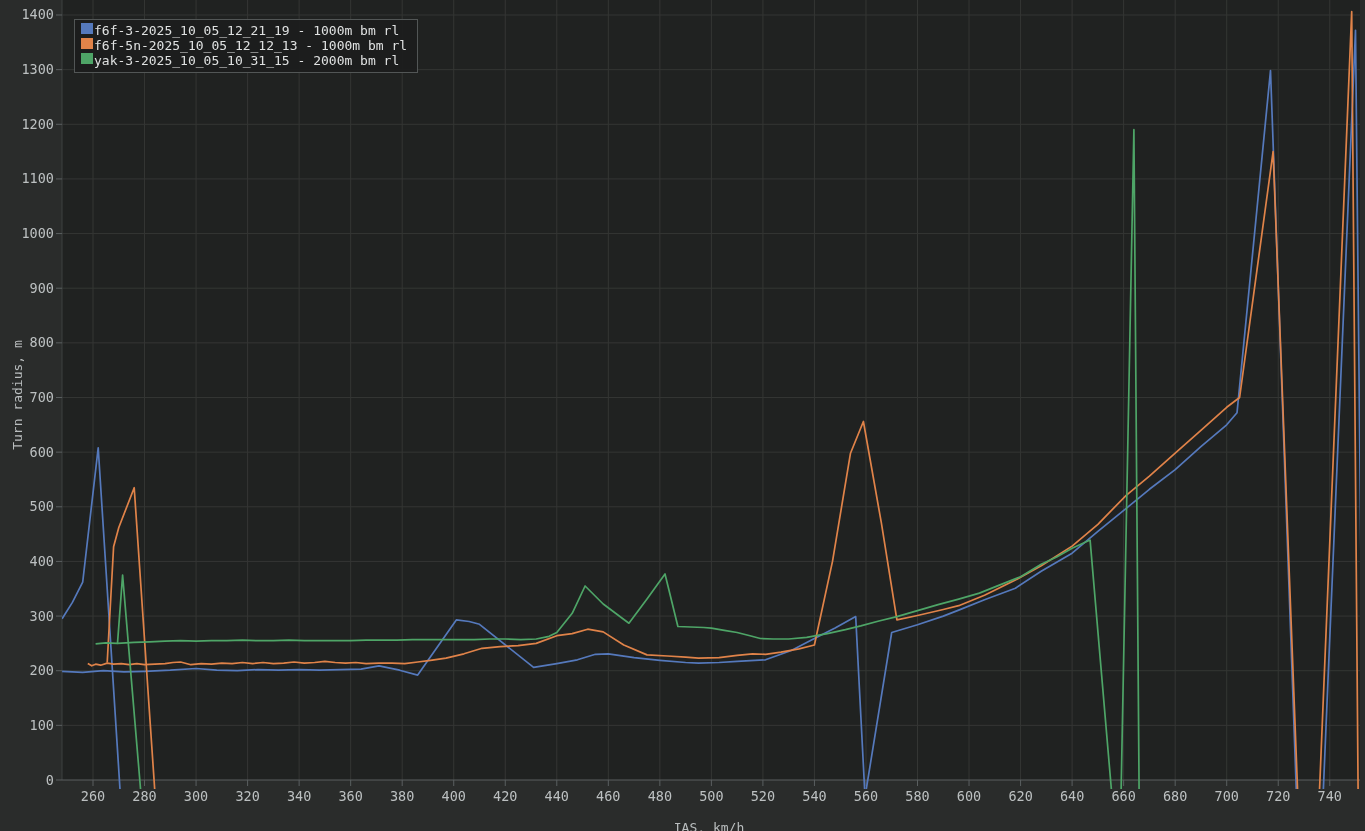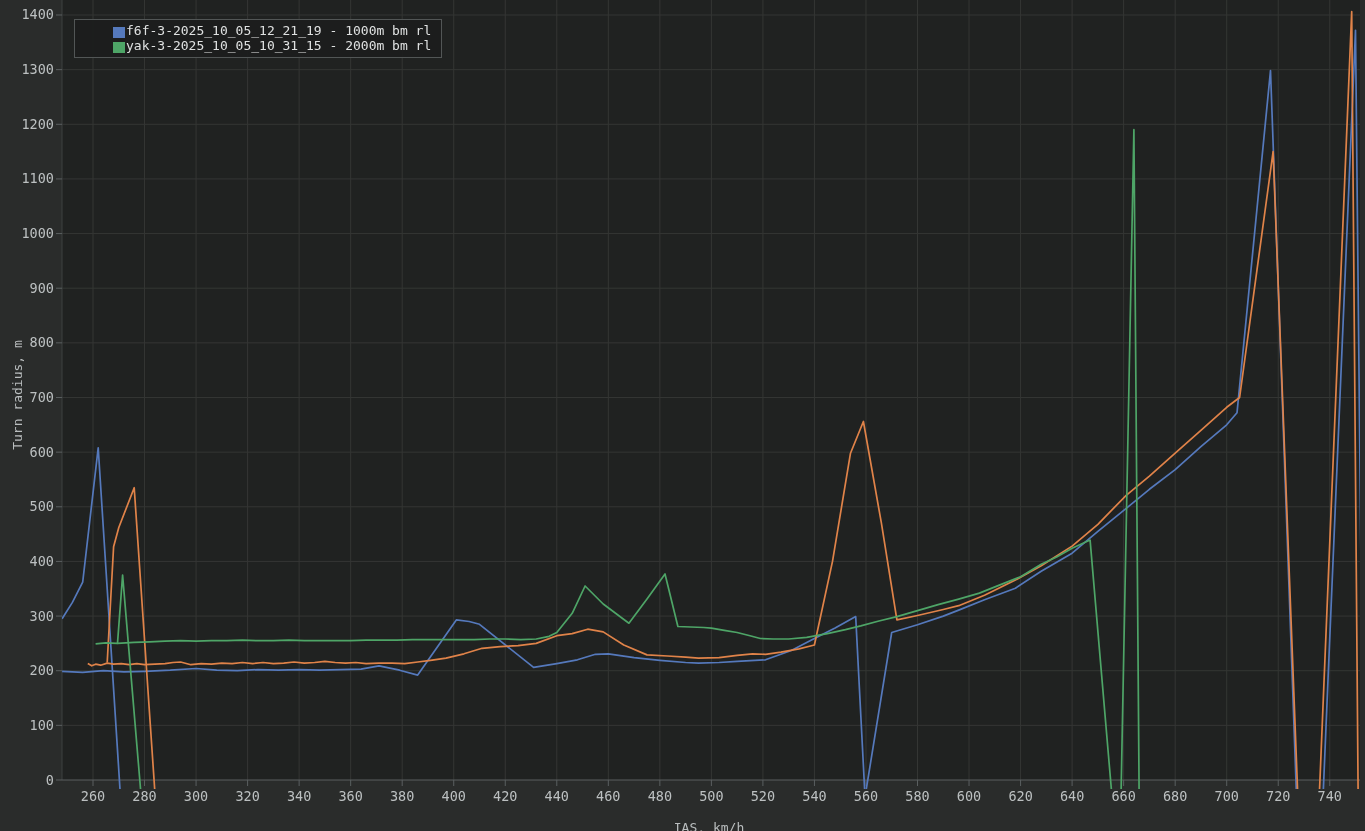--- a/index.html
+++ b/index.html
@@ -5,21 +5,21 @@
   html,body{margin:0;padding:0;background:#2a2c2b;}
   .stage{position:relative;width:1365px;height:831px;background:#2a2c2b;overflow:hidden;
          font-family:"DejaVu Sans Mono","Liberation Mono",monospace;}
   svg{position:absolute;left:0;top:0;display:block;}
   .tick-label{font-family:"DejaVu Sans Mono","Liberation Mono",monospace;}
   .axis-title{position:absolute;color:#b9bdbe;font-size:13px;white-space:nowrap;
               transform:translate(-50%,-50%);}
   .axis-title.y{transform:translate(-50%,-50%) rotate(-90deg);}
   .legend{position:absolute;left:74px;top:19px;background:#1c1d1dee;border:1px solid #525656;
           padding:3px 10px 4px 6px;}
-  .lrow{display:flex;align-items:flex-end;height:15px;margin-left:32px;}
+  .lrow{display:flex;align-items:flex-start;height:15px;}
   .sw{width:12px;height:11px;display:inline-block;flex:0 0 auto;margin-right:1px;}
   .lt{color:#dfe1e1;font-size:13px;line-height:15px;white-space:nowrap;}
 </style>
 </head>
 <body>
 
 <div class="stage">
   <svg id="chart-svg" width="1365" height="831" viewBox="0 0 1365 831">
       <rect x="62" y="0" width="1298" height="780" fill="#202221"></rect>
       <defs>
@@ -175,17 +175,21 @@
   <div class="axis-title y" style="left:17px;top:395px;">Turn radius, m</div>
 
   <div class="axis-title" style="left:709px;top:827px;">IAS, km/h</div>
 
   <div class="legend">
     <div class="lrow">
       <span class="sw" style="background: rgb(85, 121, 188);"></span>
       <span class="lt">f6f-3-2025_10_05_12_21_19 - 1000m bm rl</span>
     </div>
     <div class="lrow">
+      <span class="sw" style="background: rgb(224, 131, 73);"></span>
+      <span class="lt">f6f-5n-2025_10_05_12_12_13 - 1000m bm rl</span>
+    </div>
+    <div class="lrow">
       <span class="sw" style="background: rgb(78, 165, 103);"></span>
       <span class="lt">yak-3-2025_10_05_10_31_15 - 2000m bm rl</span>
     </div>
   </div>
 </div>
 
 </body></html>

